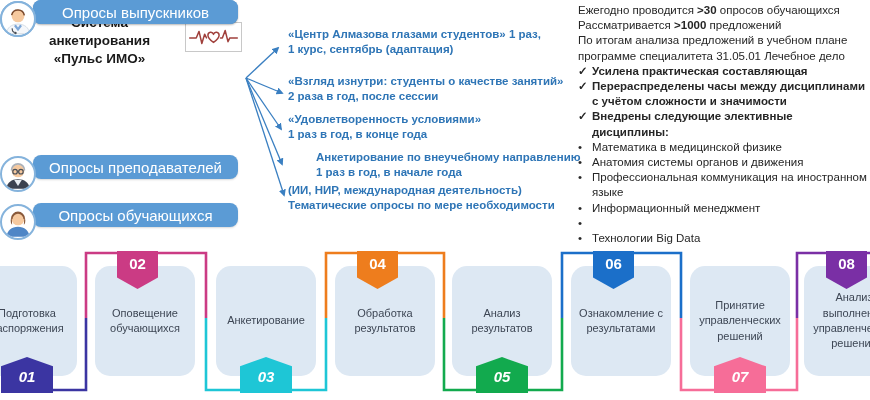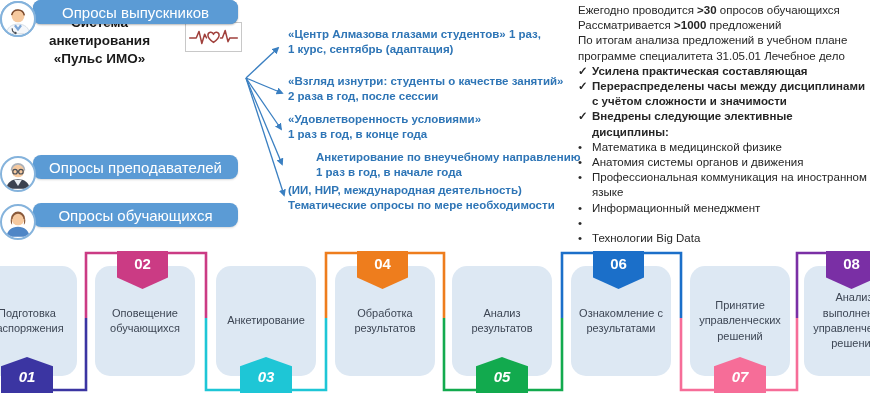--- a/index.html
+++ b/index.html
@@ -57,21 +57,21 @@
     position:absolute;top:266px;width:100px;height:110px;background:#dde8f3;
     border-radius:15px;display:flex;align-items:center;justify-content:center;
     text-align:center;font-size:11px;line-height:1.4;color:#3d4654;
     padding:0 5px;box-sizing:border-box;
   }
   .badge{
     position:absolute;color:#fff;font-size:15px;font-weight:bold;text-align:center;
     box-sizing:border-box;z-index:3;
   }
   .badge.top{
-    top:251px;width:51px;height:38px;padding-top:4px;
+    top:251px;width:41px;height:38px;padding-top:4px;
     clip-path:polygon(0 0,100% 0,100% 70%,50% 100%,0 70%);
   }
   .badge.bottom{
     top:357px;width:52px;height:36px;padding-top:11px;
     clip-path:polygon(0 26%,50% 0,100% 26%,100% 100%,0 100%);
     font-style:italic;
   }
 </style>
 </head>
 <body>

